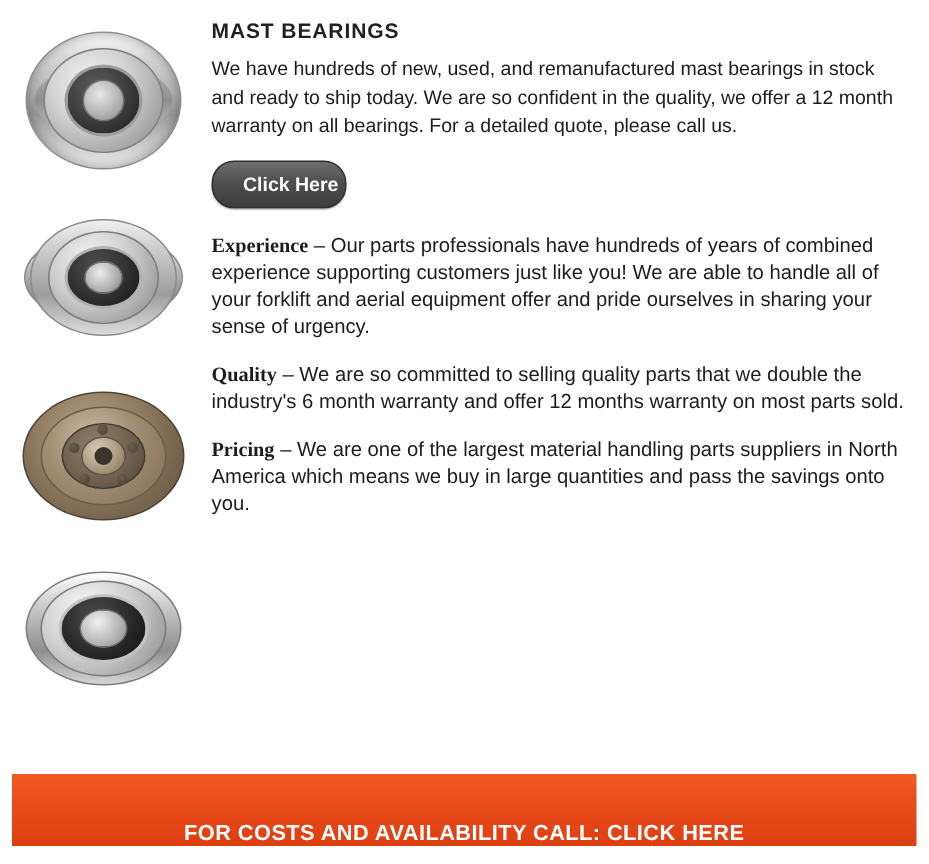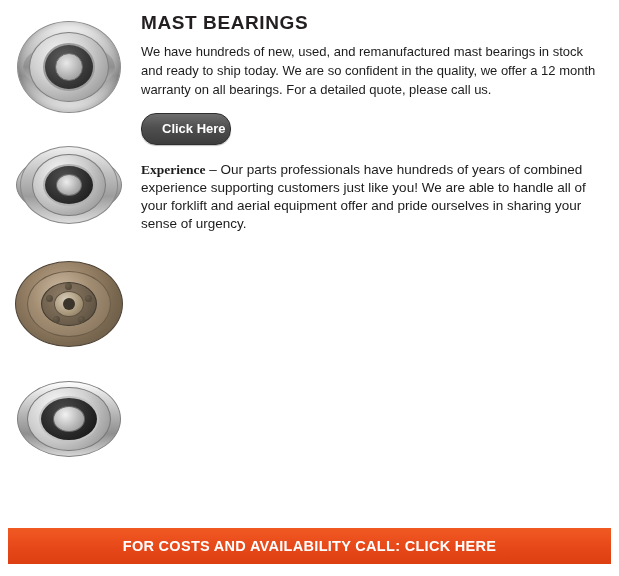--- a/index.html
+++ b/index.html
@@ -244,21 +244,21 @@
     border: 1px solid #6b6b6b;
     box-sizing: border-box;
   }
 
   
   .text-col {
     flex: 1 1 auto;
     padding: 6px 14px 0 4px;
   }
   h1.title {
-    font-size: 19px;
+    font-size: 14px;
     font-weight: bold;
     letter-spacing: 0.6px;
     margin: 0 0 8px 0;
     color: #231f20;
   }
   p.intro {
     font-size: 13px;
     line-height: 19px;
     margin: 0 0 14px 0;
     color: #1c1c1c;
@@ -298,24 +298,24 @@
   .feature b {
     font-weight: bold;
     font-family: Liberation Serif, serif;
   }
   
   .footer-bar {
     position: absolute;
     left: 8px;
     right: 8px;
     bottom: 12px;
-    height: 36px;
+    height: 48px;
     background: linear-gradient(180deg, #f05a22 0%, #e8491a 50%, #de3f12 100%);
     display: flex;
-    align-items: center;
+    align-items: flex-end;
     justify-content: center;
     cursor: pointer;
   }
   .footer-bar span {
     color: #ffffff;
     font-size: 14.5px;
     font-weight: bold;
     letter-spacing: 0.3px;
   }
 </style>
@@ -380,22 +380,24 @@
 
       <p class="intro">We have hundreds of new, used, and remanufactured mast bearings in stock and ready to ship today. We are so confident in the quality, we offer a 12 month warranty on all bearings. For a detailed quote, please call us.</p>
 
       <div class="prices-row">
         <span class="click-btn">Click Here</span>
       </div>
 
       <p class="feature"><b>Experience</b><span> – Our parts professionals have hundreds of years of combined experience supporting customers just like you!  We are able to handle all of your forklift and aerial equipment offer and pride ourselves in sharing your sense of urgency.</span></p>
 
 
-
-
+      <p class="feature"><b>Quality</b><span> – We are so committed to selling quality parts that we double the industry's 6 month warranty and offer 12 months warranty on most parts sold.</span></p>
+
+
+      <p class="feature"><b>Pricing</b><span> – We are one of the largest material handling parts suppliers in North America which means we buy in large quantities and pass the savings onto you.</span></p>
 
     </div>
   </div>
 
   <div class="footer-bar">
     <span>FOR COSTS AND AVAILABILITY CALL: CLICK HERE</span>
   </div>
 
 </div>
 

